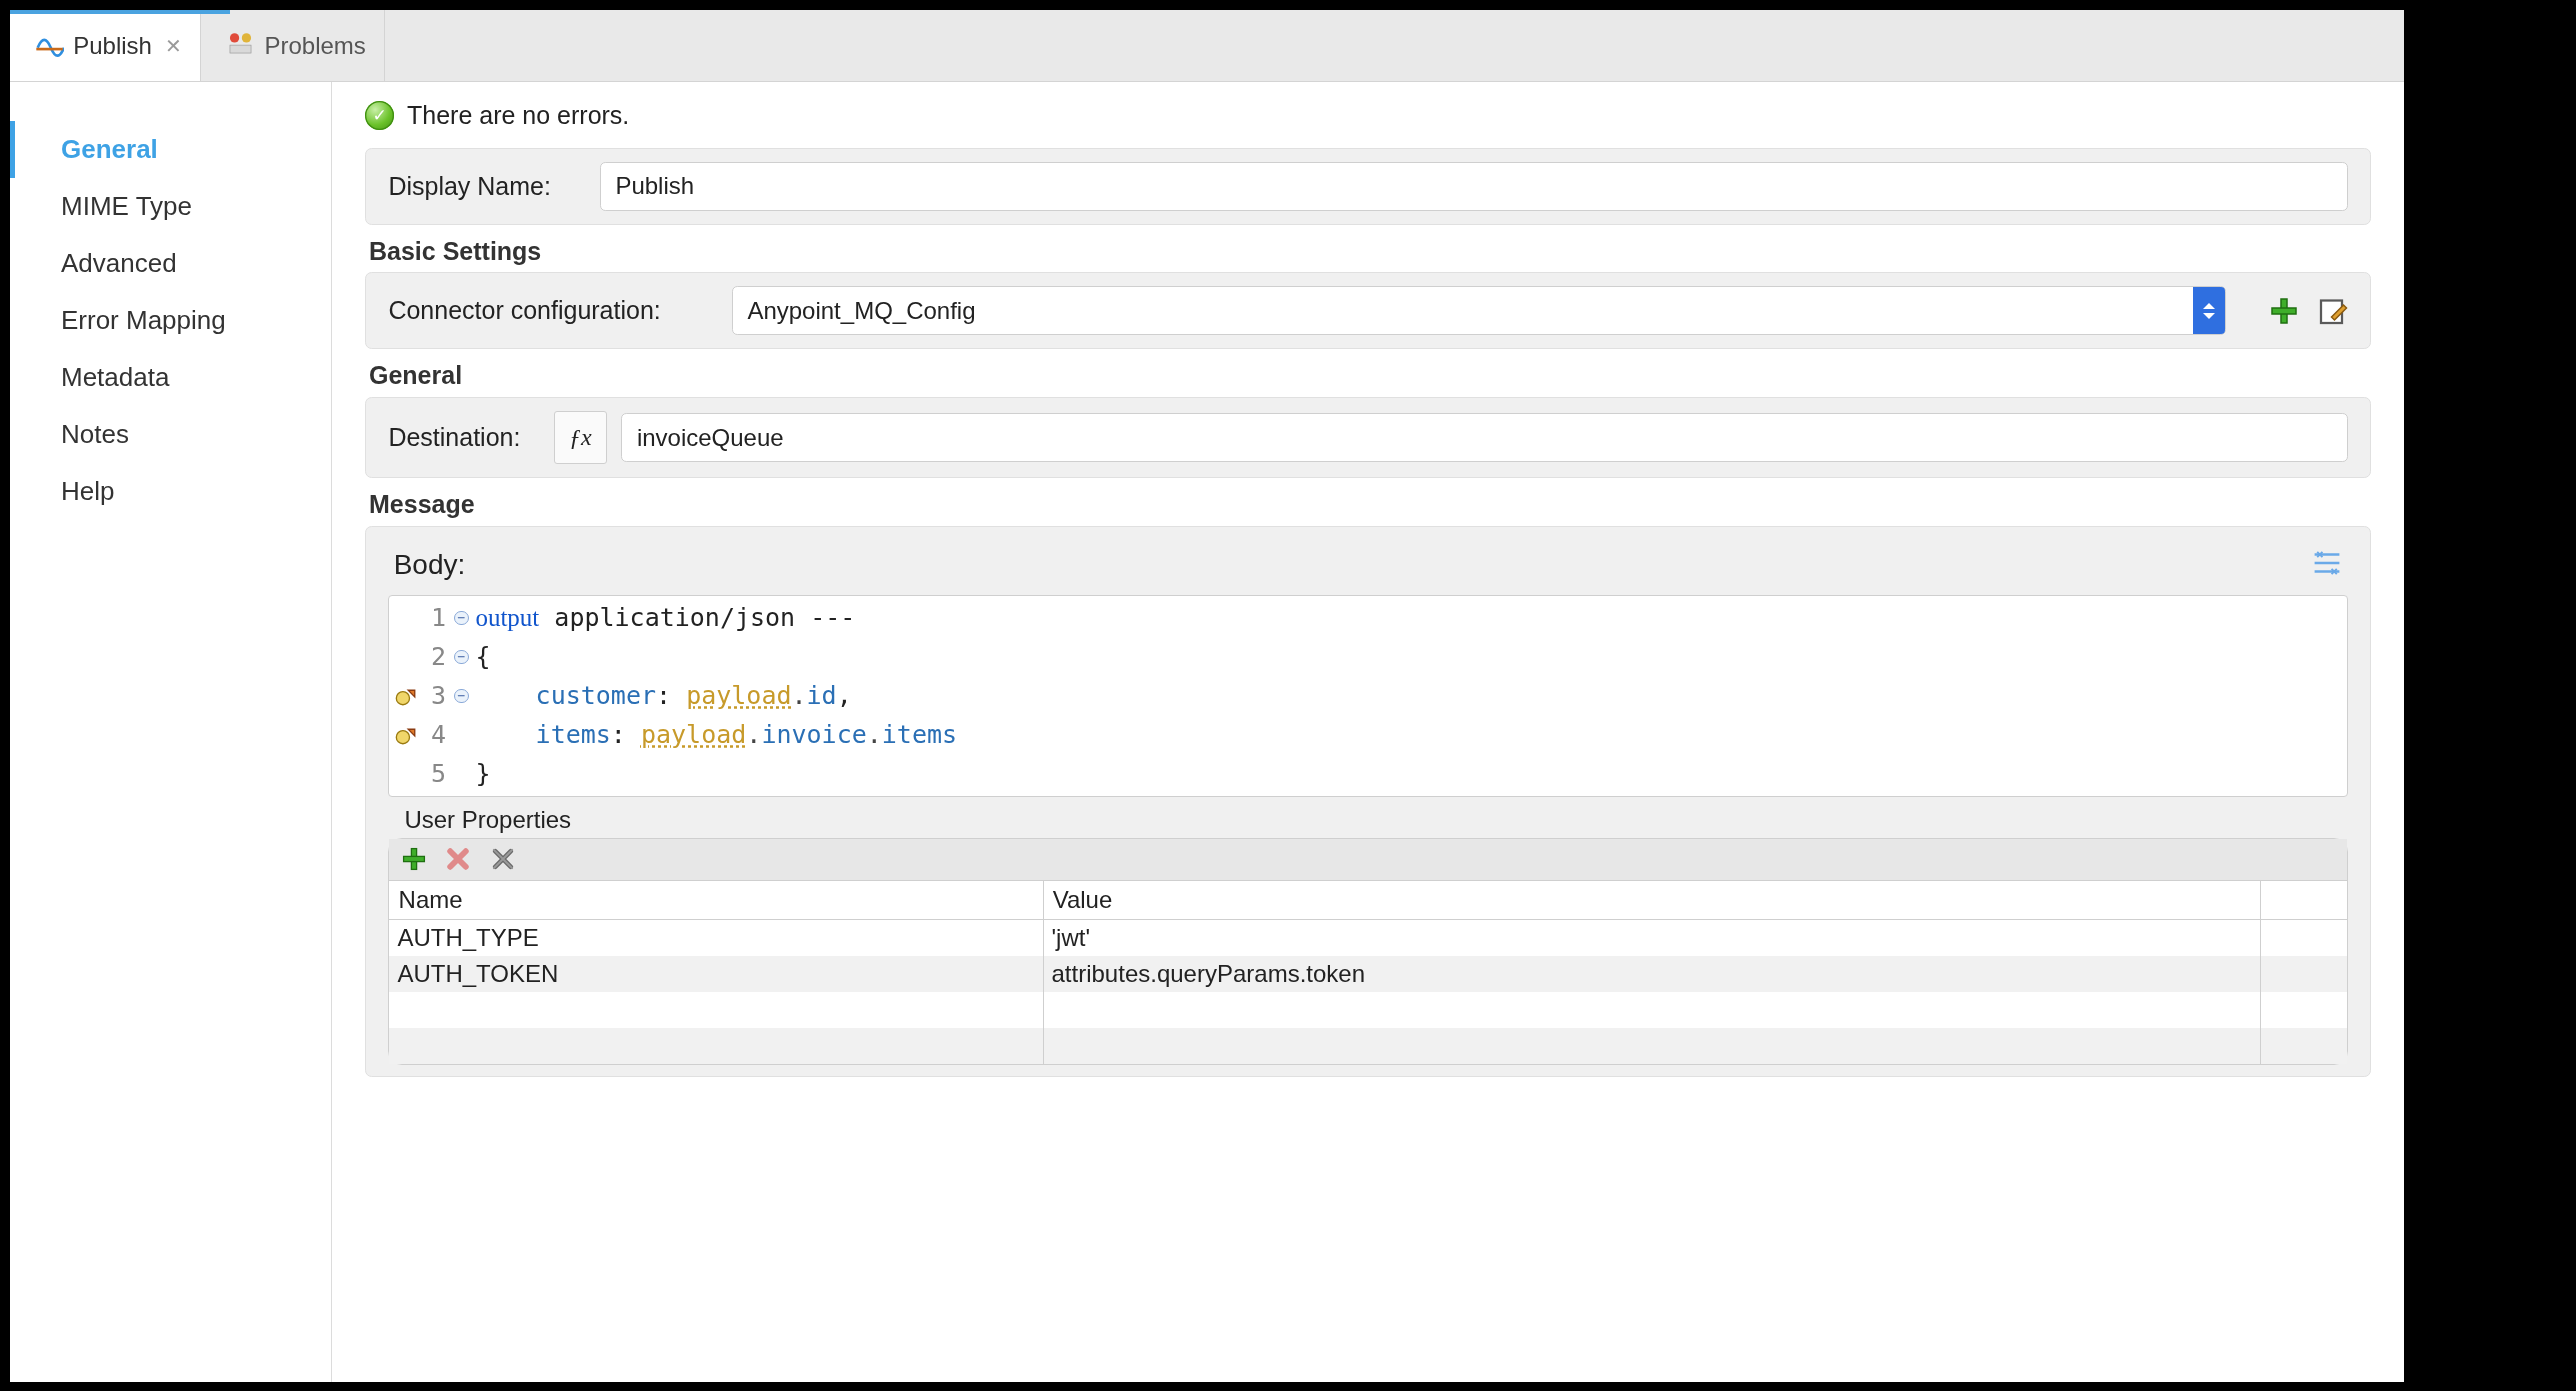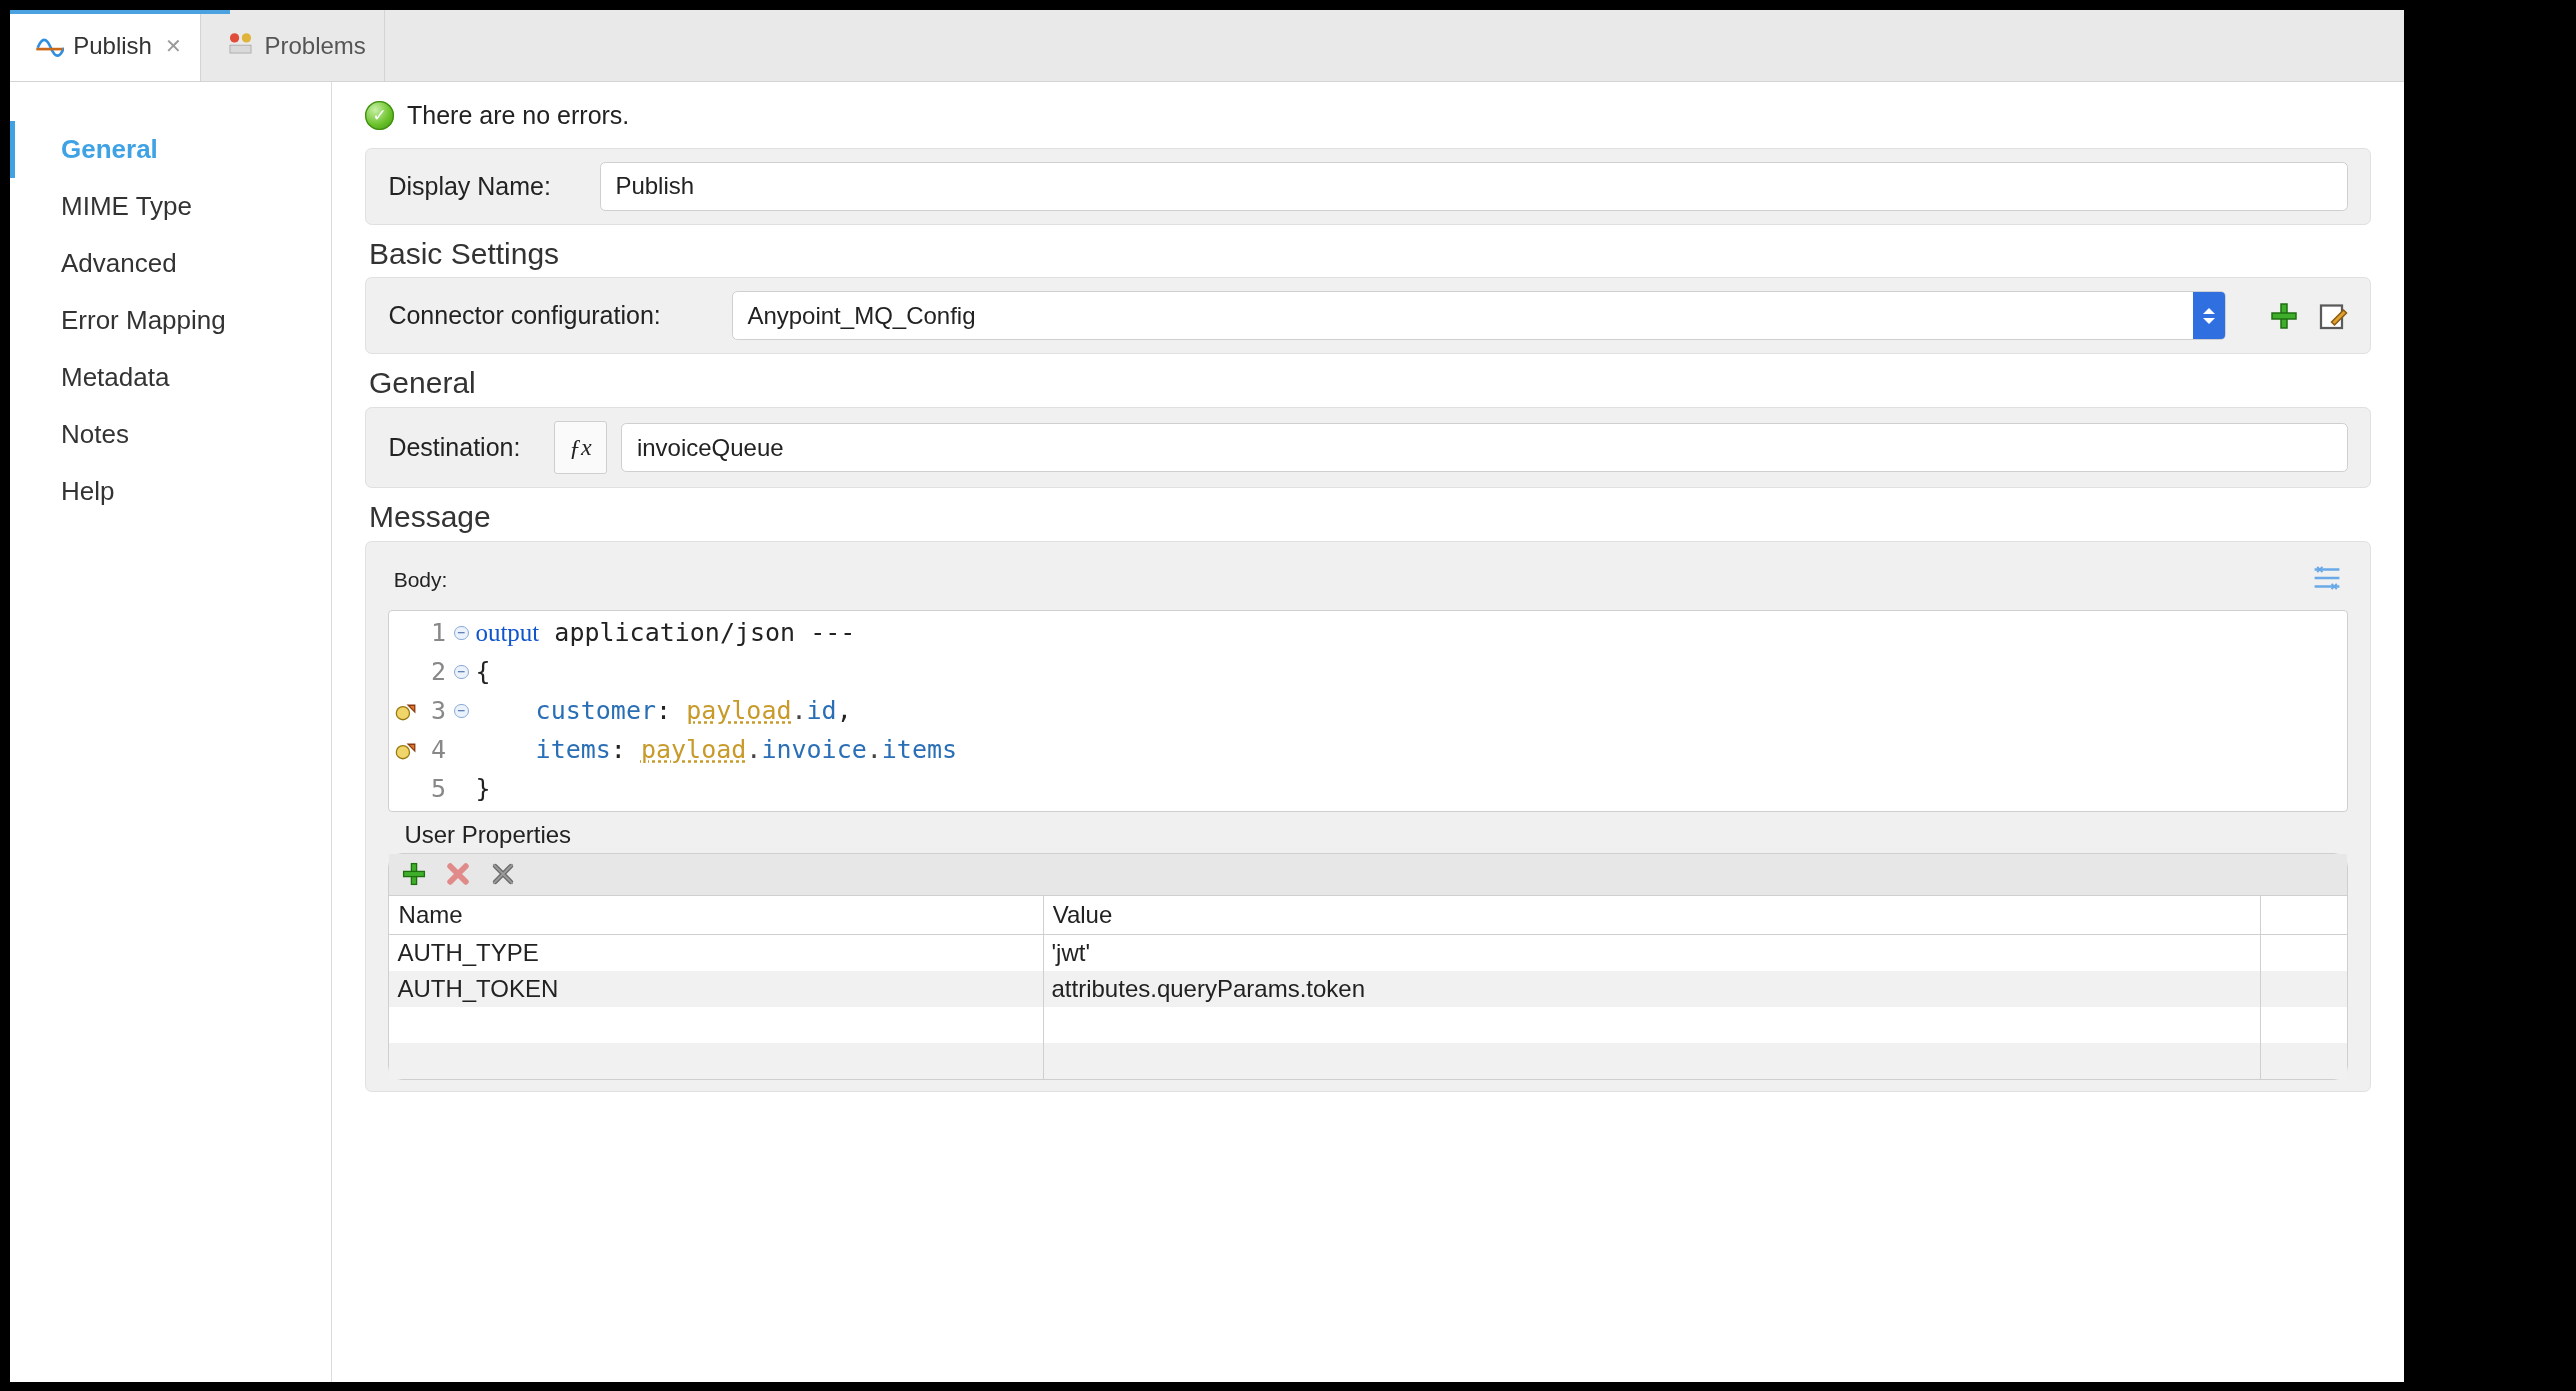--- a/index.html
+++ b/index.html
@@ -90,23 +90,24 @@
   }
   
   .group {
     background: #f0f0f0;
     border: 0.7px solid #e0e0e0;
     border-radius: 6.6px;
     padding: 13px 22.4px;
     margin-bottom: 9.2px;
   }
   .sec-title {
-    font-size: 30px;
+    font-size: 25px;
     color: #333;
     margin: 12px 0 6.6px 4px;
+    font-weight: bold;
   }
   .row { display: flex; align-items: center; gap: 14.5px; }
   .label {
     font-size: 25px; color: #222;
     min-width: 197px;
     white-space: nowrap;
   }
   .label.conn { min-width: 329px; }
   .label.dest { min-width: 151px; }
   .text-input {
@@ -160,21 +161,21 @@
   .msg-group {
     background: #f0f0f0;
     border: 0.7px solid #e0e0e0;
     border-radius: 6.6px;
     padding: 18.4px 22.4px 10.5px 22.4px;
   }
   .body-head {
     display:flex; justify-content:space-between; align-items:center;
     padding: 2.6px 5.3px 12px 5.3px;
   }
-  .body-label { font-size: 21px; color:#222; }
+  .body-label { font-size: 28px; color:#222; }
   .dw-icon svg { width: 30px; height: 30px; }
   
   .code-editor {
     background:#fff;
     border:1.3px solid #cfcfcf;
     border-radius:4px;
     font-family: Menlo, Consolas, monospace;
     font-size: 25px;
     line-height: 39px;
     padding: 2.6px 0;

